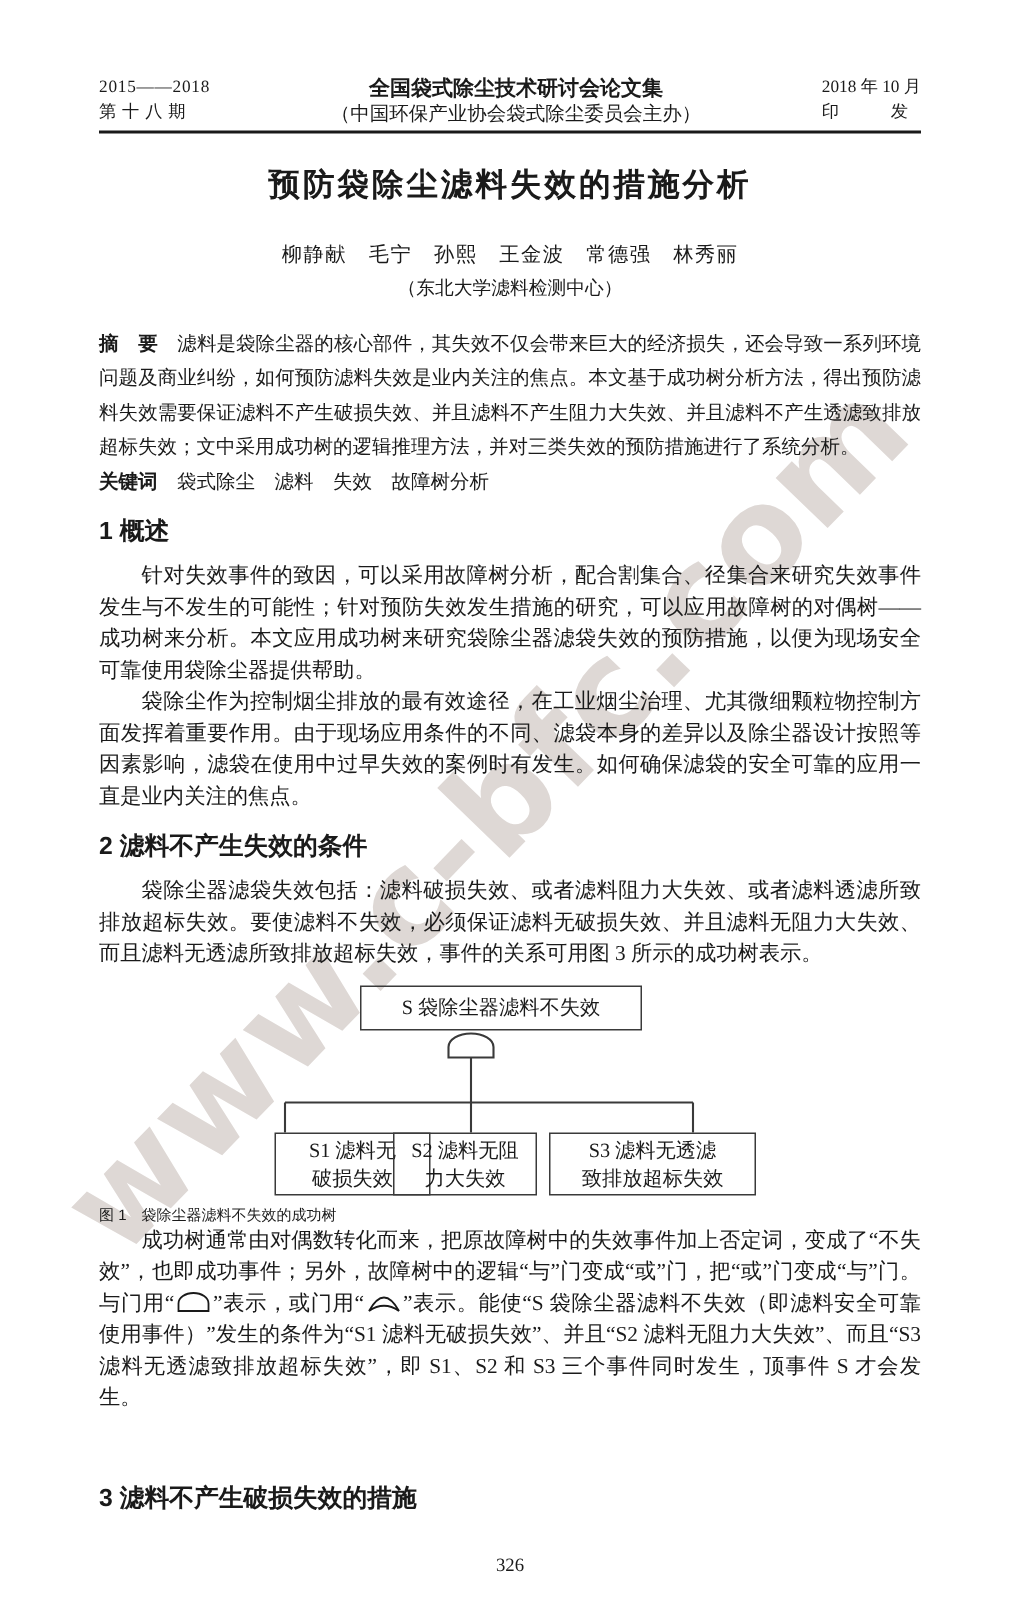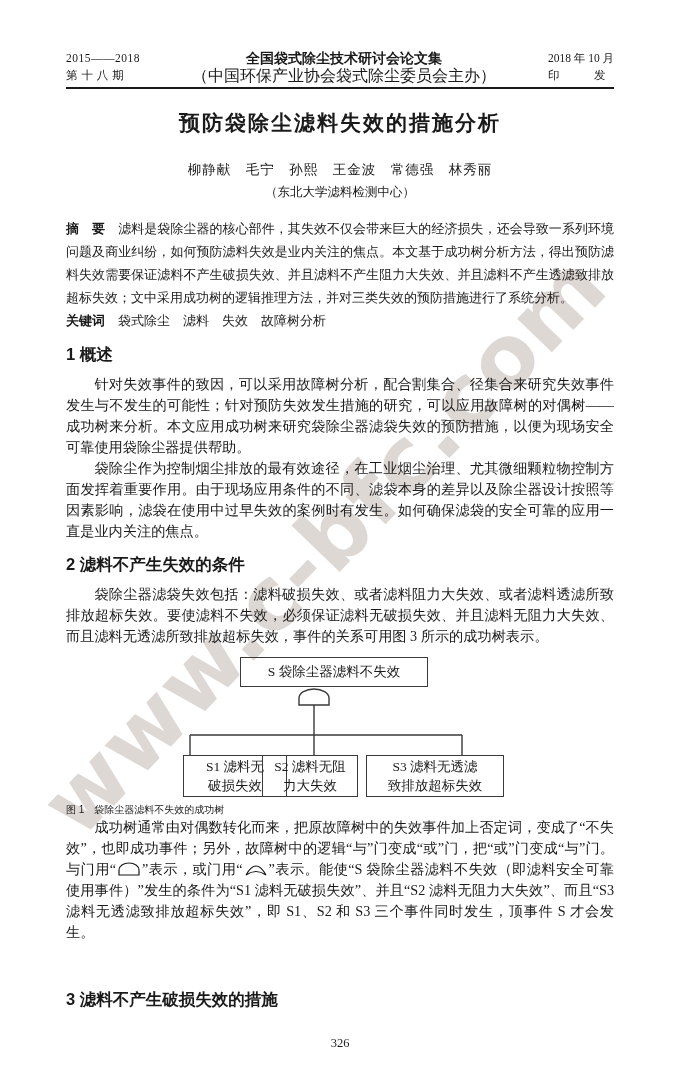--- a/index.html
+++ b/index.html
@@ -15,21 +15,21 @@
     user-select:none; pointer-events:none;
   }
   .content { position:relative; z-index:1; padding:50px 66px 0 66px; }
 
   
   .jheader { display:flex; justify-content:space-between; align-items:flex-start;
     font-size:11.5px; line-height:17px; }
   .jh-left  { text-align:left; letter-spacing:0.5px; }
   .jh-center{ text-align:center; }
   .jh-center .t1 { font-family:"Liberation Sans", sans-serif; font-weight:bold; font-size:14px; }
-  .jh-center .t2 { font-size:16px; }
+  .jh-center .t2 { font-size:13px; }
   .jh-right { text-align:left; }
   .pre { white-space:pre; }
   .rule { border-bottom:2px solid #1a1a1a; margin-top:3px; }
 
   
   .title { font-family:"Liberation Sans", sans-serif; font-weight:bold;
     font-size:21px; letter-spacing:2px; text-align:center; margin:20px 0 0 0; }
   .authors { text-align:center; margin-top:24px; font-size:13.5px; letter-spacing:1px; }
   .affiliation { text-align:center; margin-top:5px; font-size:12.5px; }
 

